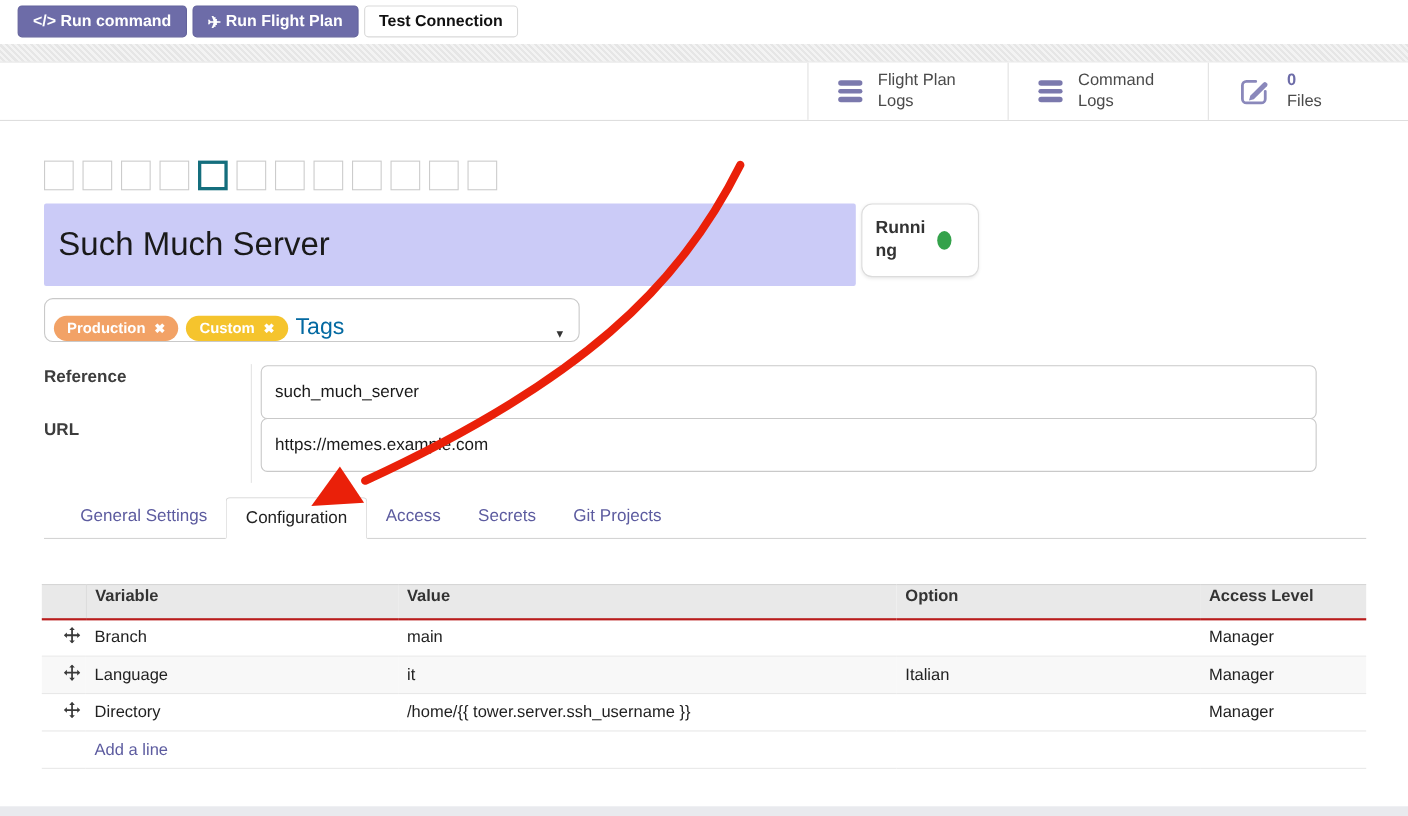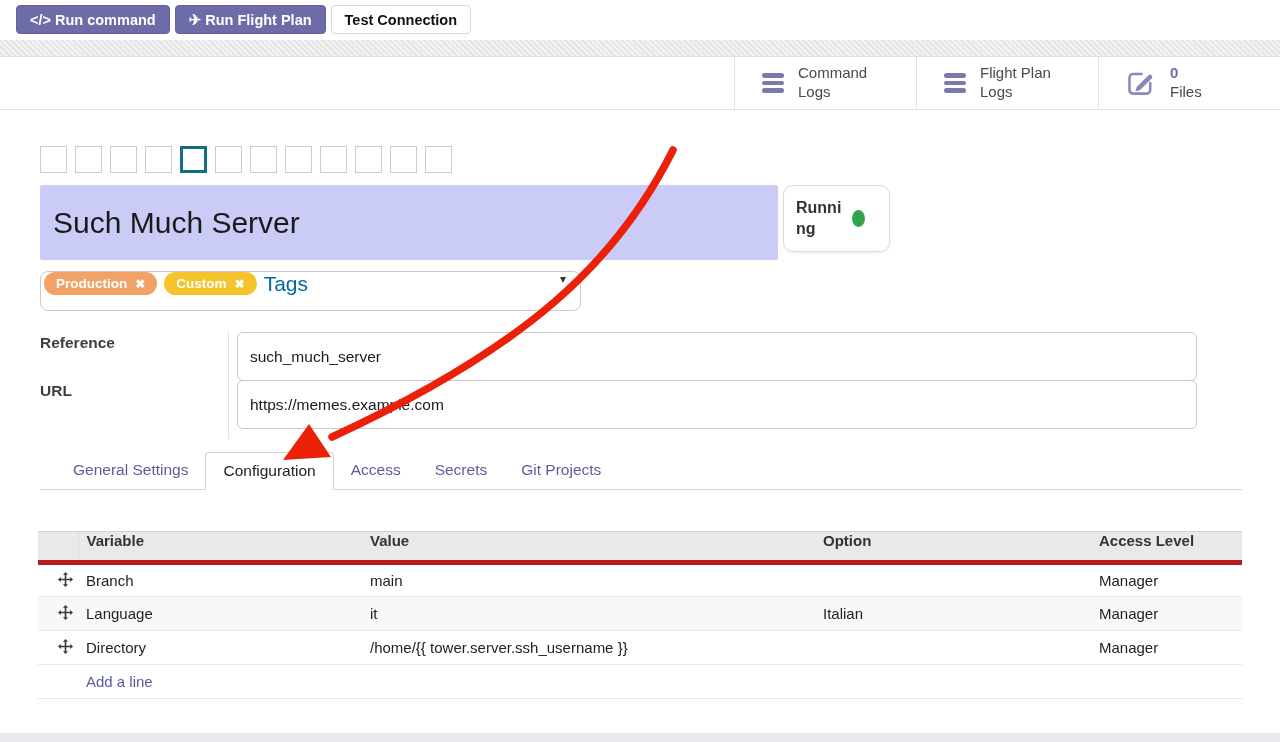--- a/index.html
+++ b/index.html
@@ -47,23 +47,23 @@
     border-radius:2px; cursor:text; }
   .status-box { position:absolute; left:783px; top:185px; width:107px; height:67px;
     background:#fff; border:1px solid #dcdcdc; border-radius:10px;
     box-shadow:0 1px 3px rgba(0,0,0,.08); display:flex; align-items:center;
     justify-content:space-between; padding:0 24px 0 12px; cursor:pointer; }
   .status-label { font-weight:bold; font-size:16px; color:#333; width:52px; line-height:1.3;
     overflow-wrap:anywhere; }
   .status-dot { width:13px; height:17px; border-radius:50%; }
 
   
-  .tags-box { position:absolute; top:271px; left:40px; width:541px; height:40px;
-    border:1px solid #c9c9c9; border-radius:8px; display:flex; align-items:flex-start;
-    padding:0 14px 0 3px; gap:7px; cursor:text; background:#fff; }
+  .tags-box { position:absolute; top:271px; left:40px; width:487px; height:40px;
+    border:1px solid #c9c9c9; border-radius:8px; display:flex; align-items:flex-end;
+    padding:0 14px 0 8px; gap:7px; cursor:text; background:#fff; }
   .tag-pill { display:inline-flex; align-items:center; gap:8px; border-radius:999px;
     padding:4px 12px; color:#fff; font-weight:bold; font-size:13.5px; }
   .tag-x { font-size:12px; cursor:pointer; line-height:1; }
   .tags-placeholder { color:#0369a1; font-size:21px; }
   .tags-caret { margin-left:auto; color:#333; font-size:12px; cursor:pointer; }
 
   
   .field-label { position:absolute; left:40px; font-size:15.5px; font-weight:bold; color:#3d3d3d; }
   .field-sep { position:absolute; left:228px; top:331px; width:1px; height:108px; background:#e4e4e4; }
   .text-input { position:absolute; left:237px; width:960px; height:49px; border:1px solid #c9c9c9;
@@ -73,21 +73,21 @@
   
   .tabs { position:absolute; top:452px; left:40px; width:1202px; display:flex;
     border-bottom:1px solid #d4d4d4; padding-left:16px; }
   .tab { padding:9px 17px; font-size:15.5px; color:#5C5B9F; cursor:pointer; white-space:nowrap; }
   .tab.active { background:#fff; border:1px solid #d4d4d4; border-bottom:1px solid #fff;
     margin-bottom:-1px; border-radius:4px 4px 0 0; color:#222; }
 
   
   .cfg-table { position:absolute; top:531px; left:38px; width:1204px; border-collapse:collapse;
     font-size:15px; color:#222; table-layout:fixed; }
-  .cfg-table th { background:#e9e9e9; border-top:1px solid #d2d2d2; border-bottom:5px solid #b91c1c;
+  .cfg-table th { background:#e9e9e9; border-top:1px solid #d2d2d2; border-bottom:2px solid #b91c1c;
     height:31px; text-align:left; font-weight:bold; padding:0 0 11px 8px; color:#333; }
   .cfg-table th.handle-col { border-right:1px solid #dcdcdc; }
   .cfg-table td { height:34px; border-bottom:1px solid #e8e8e8; padding:0 0 0 8px; cursor:pointer; }
   .cfg-table tr.odd { background:#f8f8f8; }
   .cfg-table td.handle-cell { text-align:center; padding:0 0 0 14px; cursor:grab; }
   .add-line td { color:#5C5B9F; padding-left:48px; cursor:pointer; background:#fff; }
 
   .bottom-band { position:absolute; left:0; bottom:0; width:1280px; height:9px; background:#e9eaee; }
 
   
@@ -115,29 +115,29 @@
 
   <div class="hatch-band"></div>
 
   <div class="stats-header">
     <div class="stat-btn">
       <span class="hamburger-icon">
           <i></i>
           <i></i>
           <i></i>
         </span>
-      <span class="stat-label">Command Logs</span>
+      <span class="stat-label">Flight Plan Logs</span>
     </div>
     <div class="stat-btn">
       <span class="hamburger-icon">
           <i></i>
           <i></i>
           <i></i>
         </span>
-      <span class="stat-label">Flight Plan Logs</span>
+      <span class="stat-label">Command Logs</span>
     </div>
     <div class="stat-btn">
       <svg width="30" height="28" viewBox="0 0 26 24">
         <path d="M21 12 v6 a3.2 3.2 0 0 1 -3.2 3.2 H6.2 A3.2 3.2 0 0 1 3 18 V7.4 a3.2 3.2 0 0 1 3.2-3.2 h7.3" fill="none" stroke="#8A88BB" stroke-width="2.2" stroke-linecap="round"></path>
         <path d="M8.2 19.2 l1-3.7 L19.5 5.2 a1.7 1.7 0 0 1 2.4 0 l0.4 0.4 a1.7 1.7 0 0 1 0 2.4 L12 18.2 z" fill="#8A88BB"></path>
       </svg>
       <span class="stat-col">
         <span class="stat-count">0</span>
         <span class="stat-label">Files</span>
       </span>

